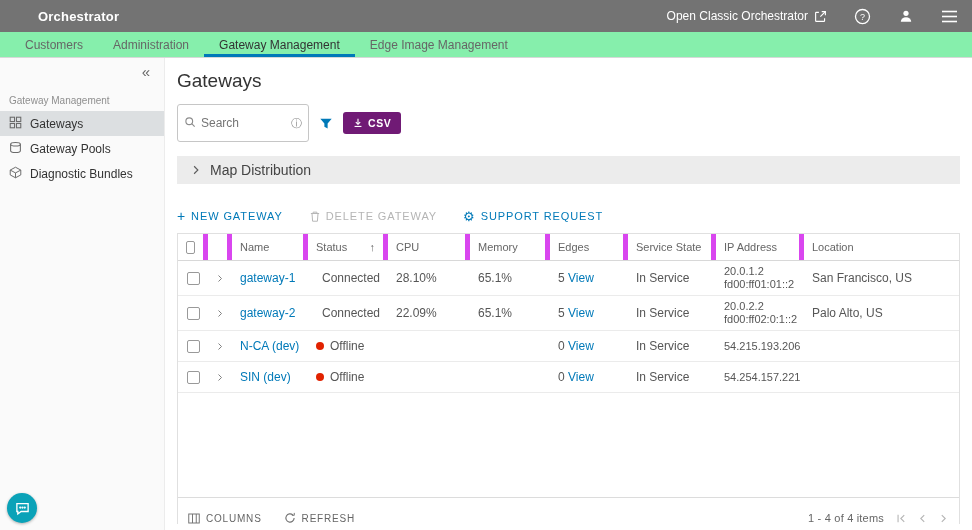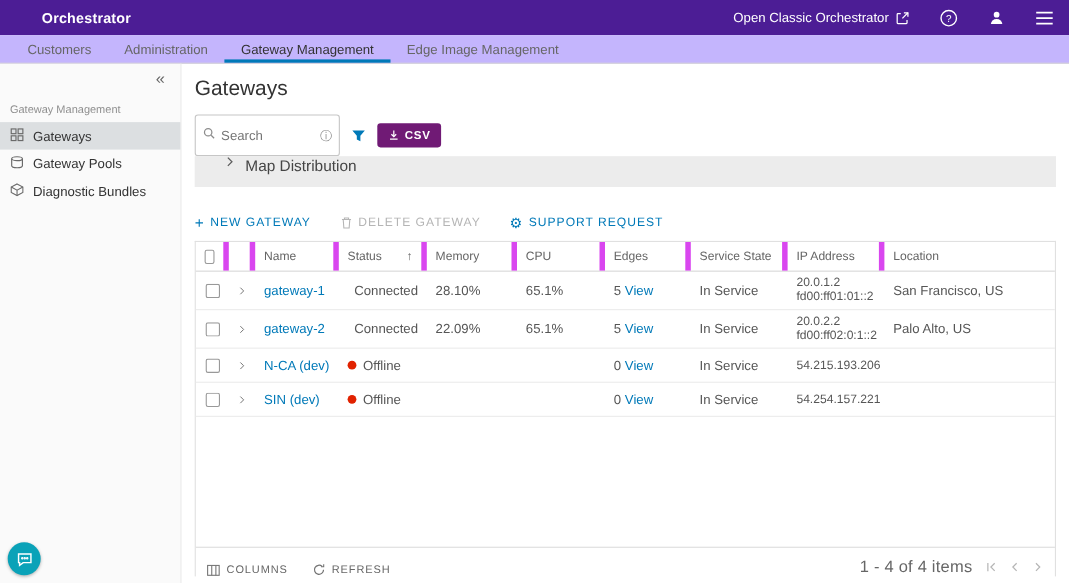--- a/index.html
+++ b/index.html
@@ -1,27 +1,27 @@
 <!DOCTYPE html>
 <html><head>
 <meta charset="utf-8">
 <style>
   * { box-sizing: border-box; margin: 0; padding: 0; }
   html,body { width: 972px; height: 530px; overflow: hidden; background: #fff;
     font-family: "Liberation Sans", sans-serif; }
   
-  .appbar { height: 32px; background: #4c1d95; display: flex; align-items: center;
+  .appbar { height: 32px; background: #737373; display: flex; align-items: center;
     color: #fff; padding: 0 14px 0 38px; }
   .appbar-title { font-size: 13px; font-weight: bold; letter-spacing: .2px; }
   .appbar-right { margin-left: auto; display: flex; align-items: center; gap: 27px; }
   .open-classic { display: flex; align-items: center; gap: 6px; font-size: 12px; cursor: pointer; }
   .appbar-icon { display: flex; align-items: center; cursor: pointer; }
   
   .tabbar { height: 26px; border-bottom: 1px solid #d8d8d8; display: flex;
-    align-items: stretch; padding-left: 10px; background: #c4b5fd; }
+    align-items: stretch; padding-left: 10px; background: #86efac; }
   .tab { font-size: 12px; color: #666; padding: 6px 15px 0; border-bottom: 3px solid transparent; cursor: pointer; }
   .tab.active { color: #333; border-bottom-color: #0079b8; }
   
   .layout { display: flex; height: 472px; }
   .sidebar { width: 165px; background: #fafafa; border-right: 1px solid #ececec;
     display: flex; flex-direction: column; }
   .collapse-row { display: flex; justify-content: flex-end; padding: 6px 14px 10px; }
   .collapse-btn { color: #666; font-size: 15px; cursor: pointer; line-height: 1; }
   .side-section { font-size: 10px; color: #8f8f8f; padding: 6px 9px 5px; }
   .side-item { display: flex; align-items: center; gap: 8px; height: 25px;
@@ -33,22 +33,22 @@
   .toolbar { display: flex; align-items: center; gap: 10px; margin-top: 12px; }
   .searchbox { width: 132px; height: 38px; border: 1px solid #c6c6c6; border-radius: 3px;
     display: flex; align-items: center; gap: 5px; padding: 0 6px; background: #fff; }
   .searchbox input { border: none; outline: none; flex: 1; min-width: 0; font-size: 12px;
     font-family: "Liberation Sans", sans-serif; color: #333; }
   .info-glyph { font-size: 11px; color: #8c8c8c; }
   .btn-csv { background: #701a75; color: #fff; border: none; border-radius: 3px;
     height: 22px; padding: 0 10px; font-size: 10.5px; font-weight: bold; letter-spacing: .6px;
     display: flex; align-items: center; gap: 5px; cursor: pointer;
     font-family: "Liberation Sans", sans-serif; }
-  .map-panel { background: #ececec; height: 28px; display: flex;
-    align-items: flex-start; gap: 9px; padding: 0 27px; cursor: pointer; }
+  .map-panel { margin-top: 14px; background: #ececec; height: 28px; display: flex;
+    align-items: center; gap: 9px; padding: 0 14px; cursor: pointer; }
   .map-panel-label { font-size: 14px; color: #454545; }
   .actions { display: flex; align-items: center; gap: 26px; margin-top: 24px; margin-bottom: 9px; }
   .action-link { font-size: 11px; letter-spacing: .9px; color: #0079b8; display: flex;
     align-items: center; gap: 5px; cursor: pointer; font-weight: 500; }
   .action-link.disabled { color: #b5b5b5; cursor: default; }
   .gear-glyph { font-size: 13px; line-height: 1; }
   
   .datagrid { border: 1px solid #e0e0e0; border-bottom: none; flex: 1;
     display: flex; flex-direction: column; min-height: 0; background: #fff; }
   .grid-row { display: grid;
@@ -68,21 +68,21 @@
   .dot { width: 8px; height: 8px; border-radius: 50%; display: inline-block; }
   .ip-cell { font-size: 11px; line-height: 13px; padding: 4px 8px; white-space: nowrap; }
   .sort-arrow { color: #666; font-size: 11px; }
   .grid-filler { flex: 1; }
   
   .grid-footer { border-top: 1px solid #dcdcdc; height: 27px; display: flex;
     align-items: flex-end; padding: 0 10px; gap: 22px; }
   .footer-btn { display: flex; align-items: center; gap: 6px; font-size: 10px;
     letter-spacing: .8px; color: #666; cursor: pointer; }
   .footer-right { margin-left: auto; display: flex; align-items: center; gap: 12px; }
-  .items-range { font-size: 15px; color: #666; letter-spacing: .2px; }
+  .items-range { font-size: 11px; color: #666; letter-spacing: .2px; }
   .pager { display: flex; align-items: center; gap: 10px; }
   .pager .appbar-icon { cursor: default; }
   
   .feedback-fab { position: absolute; left: 7px; bottom: 7px; width: 30px; height: 30px;
     border-radius: 50%; background: #0aa2b8; display: flex; align-items: center;
     justify-content: center; cursor: pointer; box-shadow: 0 1px 3px rgba(0,0,0,.3); }
 </style>
 </head>
 <body>
 
@@ -232,22 +232,22 @@
       <div class="grid-row ghead">
         <div class="cell c-center">
             <span class="checkbox"></span>
           </div>
         <div class="cell"></div>
         <div class="cell">Name</div>
         <div class="cell">
           <span>Status</span>
           <span class="sort-arrow" style="margin-left:auto;">↑</span>
         </div>
+        <div class="cell">CPU</div>
         <div class="cell">Memory</div>
-        <div class="cell">CPU</div>
         <div class="cell">Edges</div>
         <div class="cell">Service State</div>
         <div class="cell">IP Address</div>
         <div class="cell">Location</div>
       </div>
 
       <div class="grid-row body-row">
         <div class="cell c-center">
             <span class="checkbox"></span>
           </div>

